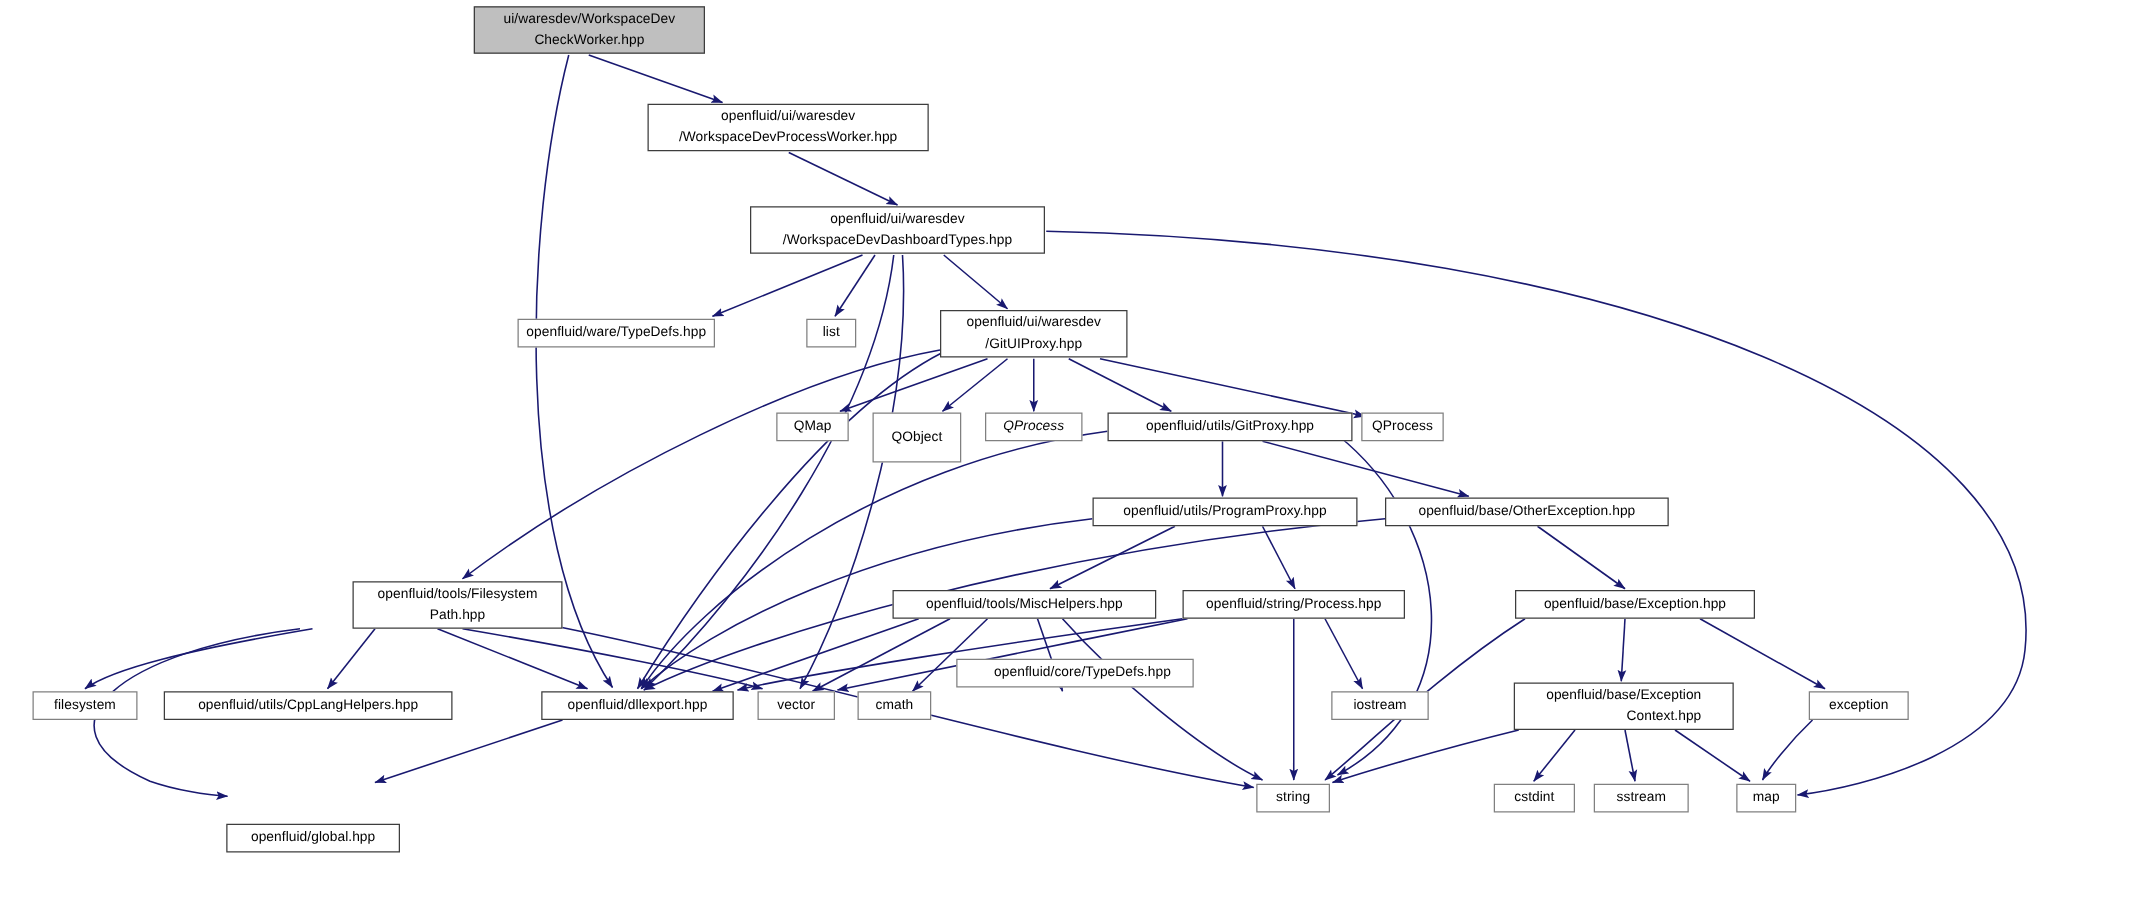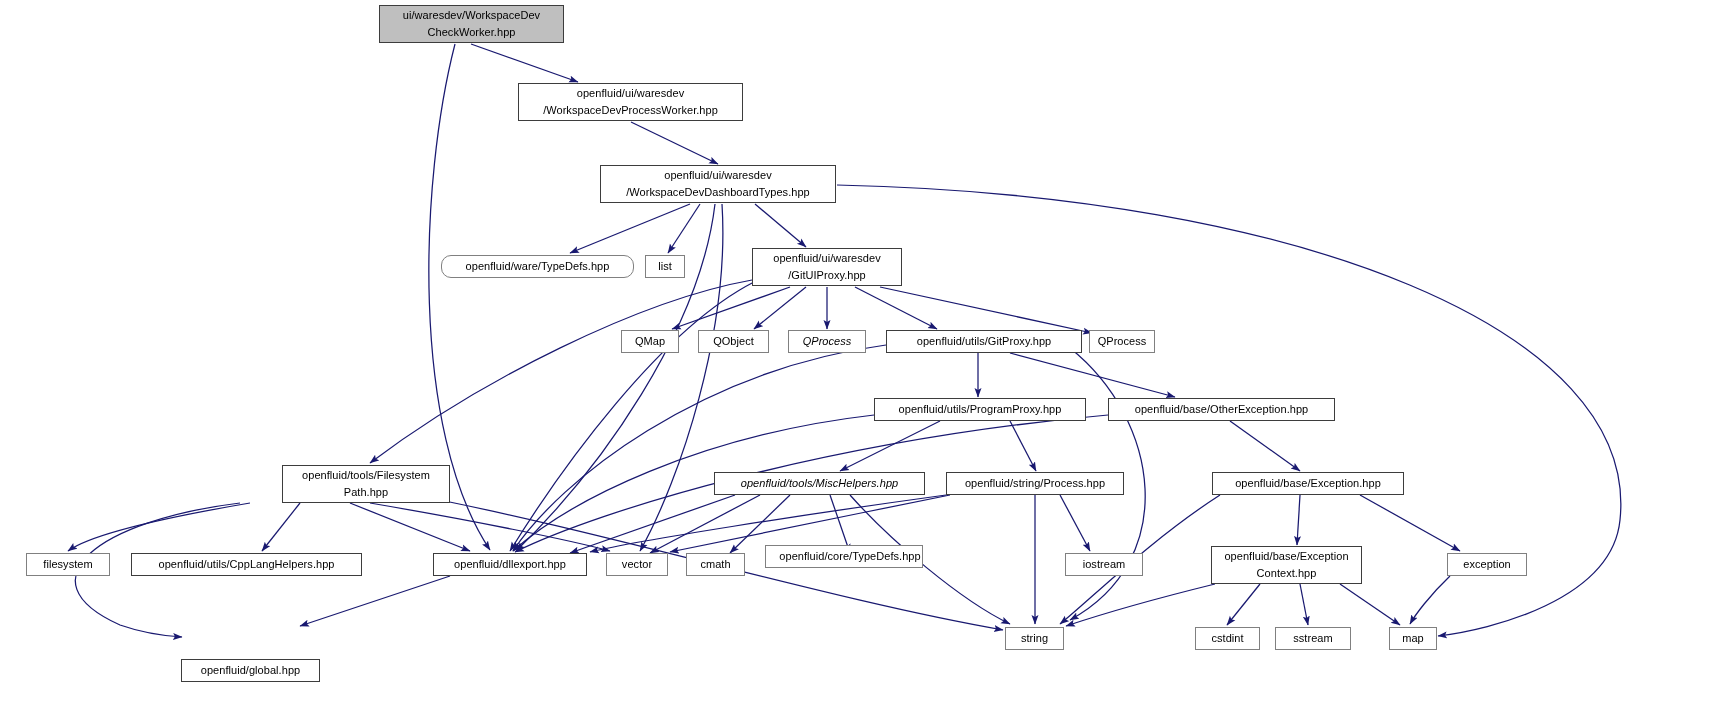--- a/index.html
+++ b/index.html
@@ -110,44 +110,44 @@
         <path d="M 1450,576 C 1430,595 1415,615 1410,624" marker-end="url(#arrow)"></path>
       </g>
   </svg>
   <div id="node-layer">
       <div class="node root" style="left: 379px; top: 5px; width: 185px; height: 38px;">ui/waresdev/WorkspaceDev
 CheckWorker.hpp</div>
       <div class="node strong" style="left: 518px; top: 83px; width: 225px; height: 38px;">openfluid/ui/waresdev
 /WorkspaceDevProcessWorker.hpp</div>
       <div class="node strong" style="left: 600px; top: 165px; width: 236px; height: 38px;">openfluid/ui/waresdev
 /WorkspaceDevDashboardTypes.hpp</div>
-      <div class="node weak" style="left: 441px; top: 255px; width: 193px; height: 23px; border-radius: 10px;">openfluid/ware/TypeDefs.hpp</div>
+      <div class="node weak" style="left: 414px; top: 255px; width: 158px; height: 23px;">openfluid/ware/TypeDefs.hpp</div>
       <div class="node weak" style="left: 645px; top: 255px; width: 40px; height: 23px;">list</div>
       <div class="node strong" style="left: 752px; top: 248px; width: 150px; height: 38px;">openfluid/ui/waresdev
 /GitUIProxy.hpp</div>
       <div class="node weak" style="left: 621px; top: 330px; width: 58px; height: 23px;">QMap</div>
-      <div class="node weak" style="left: 698px; top: 330px; width: 71px; height: 23px;">QObject</div>
+      <div class="node weak" style="left: 698px; top: 330px; width: 71px; height: 40px;">QObject</div>
       <div class="node weak" style="left: 788px; top: 330px; width: 78px; height: 23px; font-style: italic;">QProcess</div>
       <div class="node strong" style="left: 886px; top: 330px; width: 196px; height: 23px;">openfluid/utils/GitProxy.hpp</div>
       <div class="node weak" style="left: 1089px; top: 330px; width: 66px; height: 23px;">QProcess</div>
       <div class="node strong" style="left: 874px; top: 398px; width: 212px; height: 23px;">openfluid/utils/ProgramProxy.hpp</div>
       <div class="node strong" style="left: 1108px; top: 398px; width: 227px; height: 23px;">openfluid/base/OtherException.hpp</div>
       <div class="node strong" style="left: 238px; top: 465px; width: 168px; height: 38px; margin-left: 44px;">openfluid/tools/Filesystem
 Path.hpp</div>
-      <div class="node strong" style="left: 714px; top: 472px; width: 211px; height: 23px; font-style: italic;">openfluid/tools/MiscHelpers.hpp</div>
+      <div class="node strong" style="left: 714px; top: 472px; width: 211px; height: 23px;">openfluid/tools/MiscHelpers.hpp</div>
       <div class="node strong" style="left: 946px; top: 472px; width: 178px; height: 23px;">openfluid/string/Process.hpp</div>
       <div class="node strong" style="left: 1212px; top: 472px; width: 192px; height: 23px;">openfluid/base/Exception.hpp</div>
       <div class="node weak" style="left: 26px; top: 553px; width: 84px; height: 23px;">filesystem</div>
       <div class="node strong" style="left: 131px; top: 553px; width: 231px; height: 23px;">openfluid/utils/CppLangHelpers.hpp</div>
       <div class="node strong" style="left: 433px; top: 553px; width: 154px; height: 23px;">openfluid/dllexport.hpp</div>
       <div class="node weak" style="left: 606px; top: 553px; width: 62px; height: 23px;">vector</div>
       <div class="node weak" style="left: 686px; top: 553px; width: 59px; height: 23px;">cmath</div>
-      <div class="node weak" style="left: 765px; top: 545px; width: 158px; height: 23px; padding-left: 16px;">openfluid/core/TypeDefs.hpp</div>
+      <div class="node weak" style="left: 765px; top: 527px; width: 190px; height: 23px; padding-left: 16px;">openfluid/core/TypeDefs.hpp</div>
       <div class="node weak" style="left: 1065px; top: 553px; width: 78px; height: 23px;">iostream</div>
-      <div class="node strong" style="left: 1211px; top: 546px; width: 151px; height: 38px;">openfluid/base/Exception
+      <div class="node strong" style="left: 1211px; top: 546px; width: 176px; height: 38px; text-align: right;">openfluid/base/Exception
 Context.hpp</div>
       <div class="node weak" style="left: 1447px; top: 553px; width: 80px; height: 23px;">exception</div>
       <div class="node strong" style="left: 181px; top: 627px; width: 139px; height: 23px; margin-top: 32px;">openfluid/global.hpp</div>
       <div class="node weak" style="left: 1005px; top: 627px; width: 59px; height: 23px;">string</div>
       <div class="node weak" style="left: 1195px; top: 627px; width: 65px; height: 23px;">cstdint</div>
       <div class="node weak" style="left: 1275px; top: 627px; width: 76px; height: 23px;">sstream</div>
       <div class="node weak" style="left: 1389px; top: 627px; width: 48px; height: 23px; text-align: right;">map</div>
     </div>
 </div>
 

